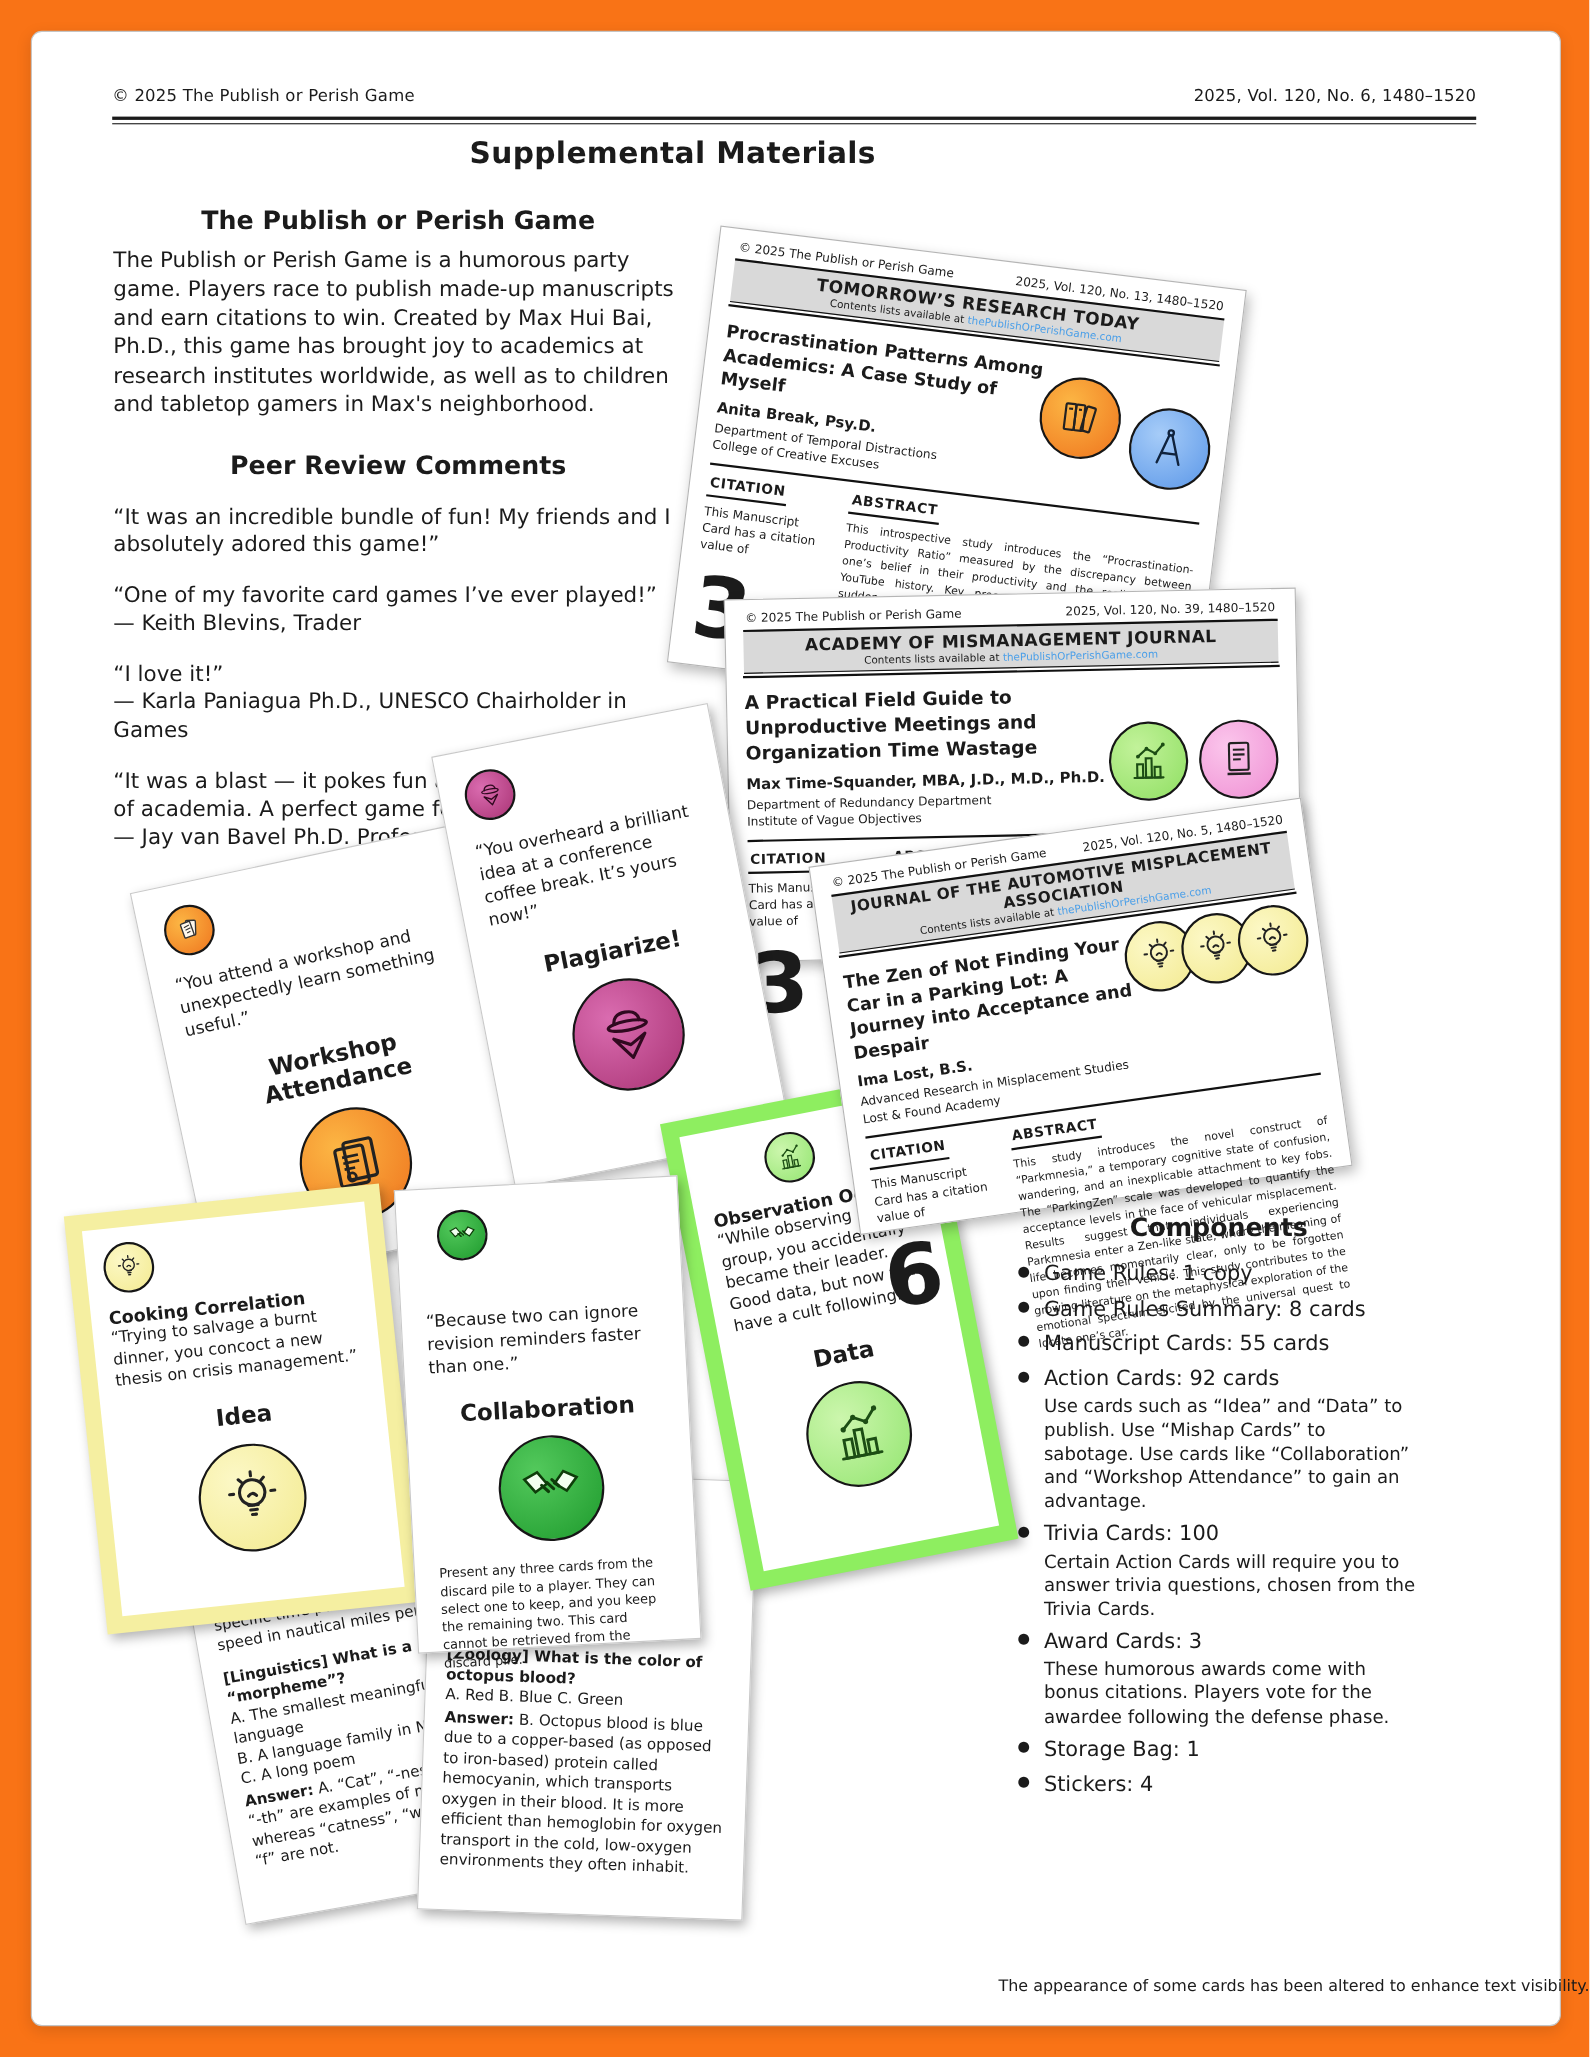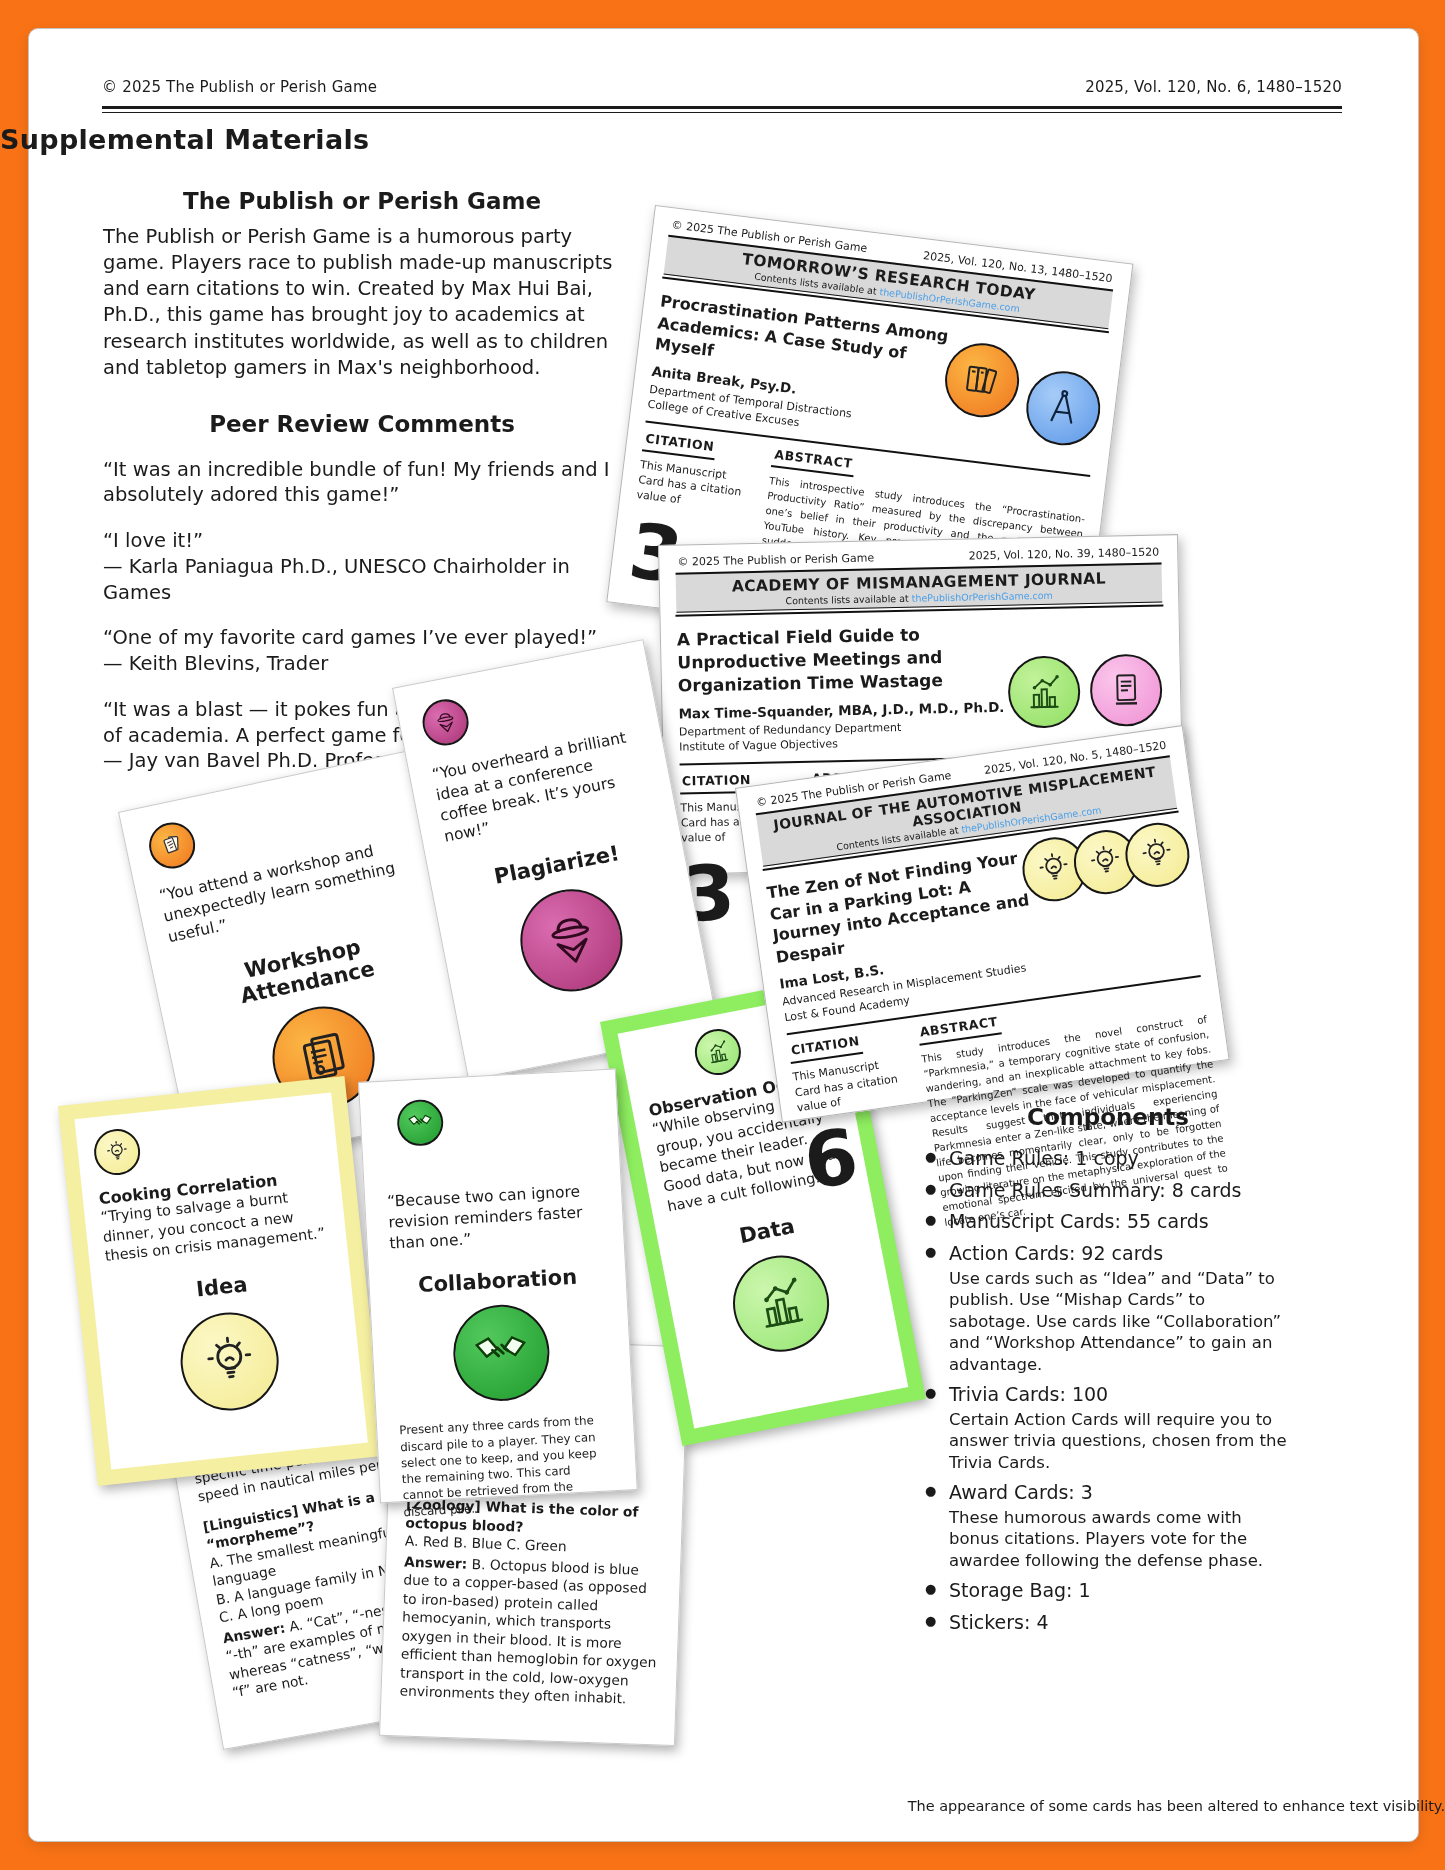--- a/index.html
+++ b/index.html
@@ -7,21 +7,21 @@
          font-family:"DejaVu Sans",sans-serif;color:#1b1b1b;overflow:hidden;}
   .abs{position:absolute;}
   .sheet{left:28px;top:28px;width:1389px;height:1812px;background:#fff;
          border:1.5px solid #c4c4c4;border-radius:10px;box-shadow:0 4px 14px rgba(0,0,0,.12);}
 
   
   .hdr{left:102px;top:78px;width:1240px;display:flex;justify-content:space-between;
        font-size:15px;letter-spacing:.2px;}
   .hrule{left:102px;top:106px;width:1240px;border-top:3px solid #1a1a1a;}
   .hrule2{left:102px;top:112px;width:1240px;border-top:1.5px solid #1a1a1a;}
-  .pagetitle{left:0;top:124px;width:1223px;text-align:left;font-size:27px;font-weight:bold;letter-spacing:.3px;}
+  .pagetitle{left:0;top:124px;width:1223px;text-align:center;font-size:27px;font-weight:bold;letter-spacing:.3px;}
 
   
   .leftcol{left:103px;top:168px;width:518px;margin-top:20px;}
   .h2{font-size:23px;font-weight:bold;text-align:center;margin:0 0 10px 0;}
   .body-p{font-size:19.5px;line-height:1.34;margin:0;}
   .rev-h{margin-top:30px;}
   .quote-block{margin-top:20px;}
   .quote-block p{margin:0;font-size:19.5px;line-height:1.32;}
   .attrib{margin-top:2px;}
 
@@ -108,26 +108,26 @@
   <div class="abs pagetitle">Supplemental Materials</div>
 
   <div class="abs leftcol">
     <div class="h2">The Publish or Perish Game</div>
     <p class="body-p">The Publish or Perish Game is a humorous party game. Players race to publish made-up manuscripts and earn citations to win. Created by Max Hui Bai, Ph.D., this game has brought joy to academics at research institutes worldwide, as well as to children and tabletop gamers in Max's neighborhood.</p>
     <div class="h2 rev-h">Peer Review Comments</div>
     <div class="quote-block">
       <p>“It was an incredible bundle of fun! My friends and I absolutely adored this game!”</p>
     </div>
     <div class="quote-block">
+      <p>“One of my favorite card games I’ve ever played!”</p>
+      <p class="attrib">— Keith Blevins, Trader</p>
+    </div>
+    <div class="quote-block">
       <p>“I love it!”</p>
       <p class="attrib">— Karla Paniagua Ph.D., UNESCO Chairholder in Games</p>
-    </div>
-    <div class="quote-block">
-      <p>“One of my favorite card games I’ve ever played!”</p>
-      <p class="attrib">— Keith Blevins, Trader</p>
     </div>
     <div class="quote-block">
       <p>“It was a blast — it pokes fun at a lot of absurdities of academia. A perfect game for a lab party!”</p>
       <p class="attrib">— Jay van Bavel Ph.D. Professor</p>
     </div>
   </div>
 
   <div class="abs ms" style="left:655px;top:205px;width:482px;height:400px;transform:rotate(7deg);z-index:10">
     <div class="ms-top">
       <span>© 2025 The Publish or Perish Game</span>

